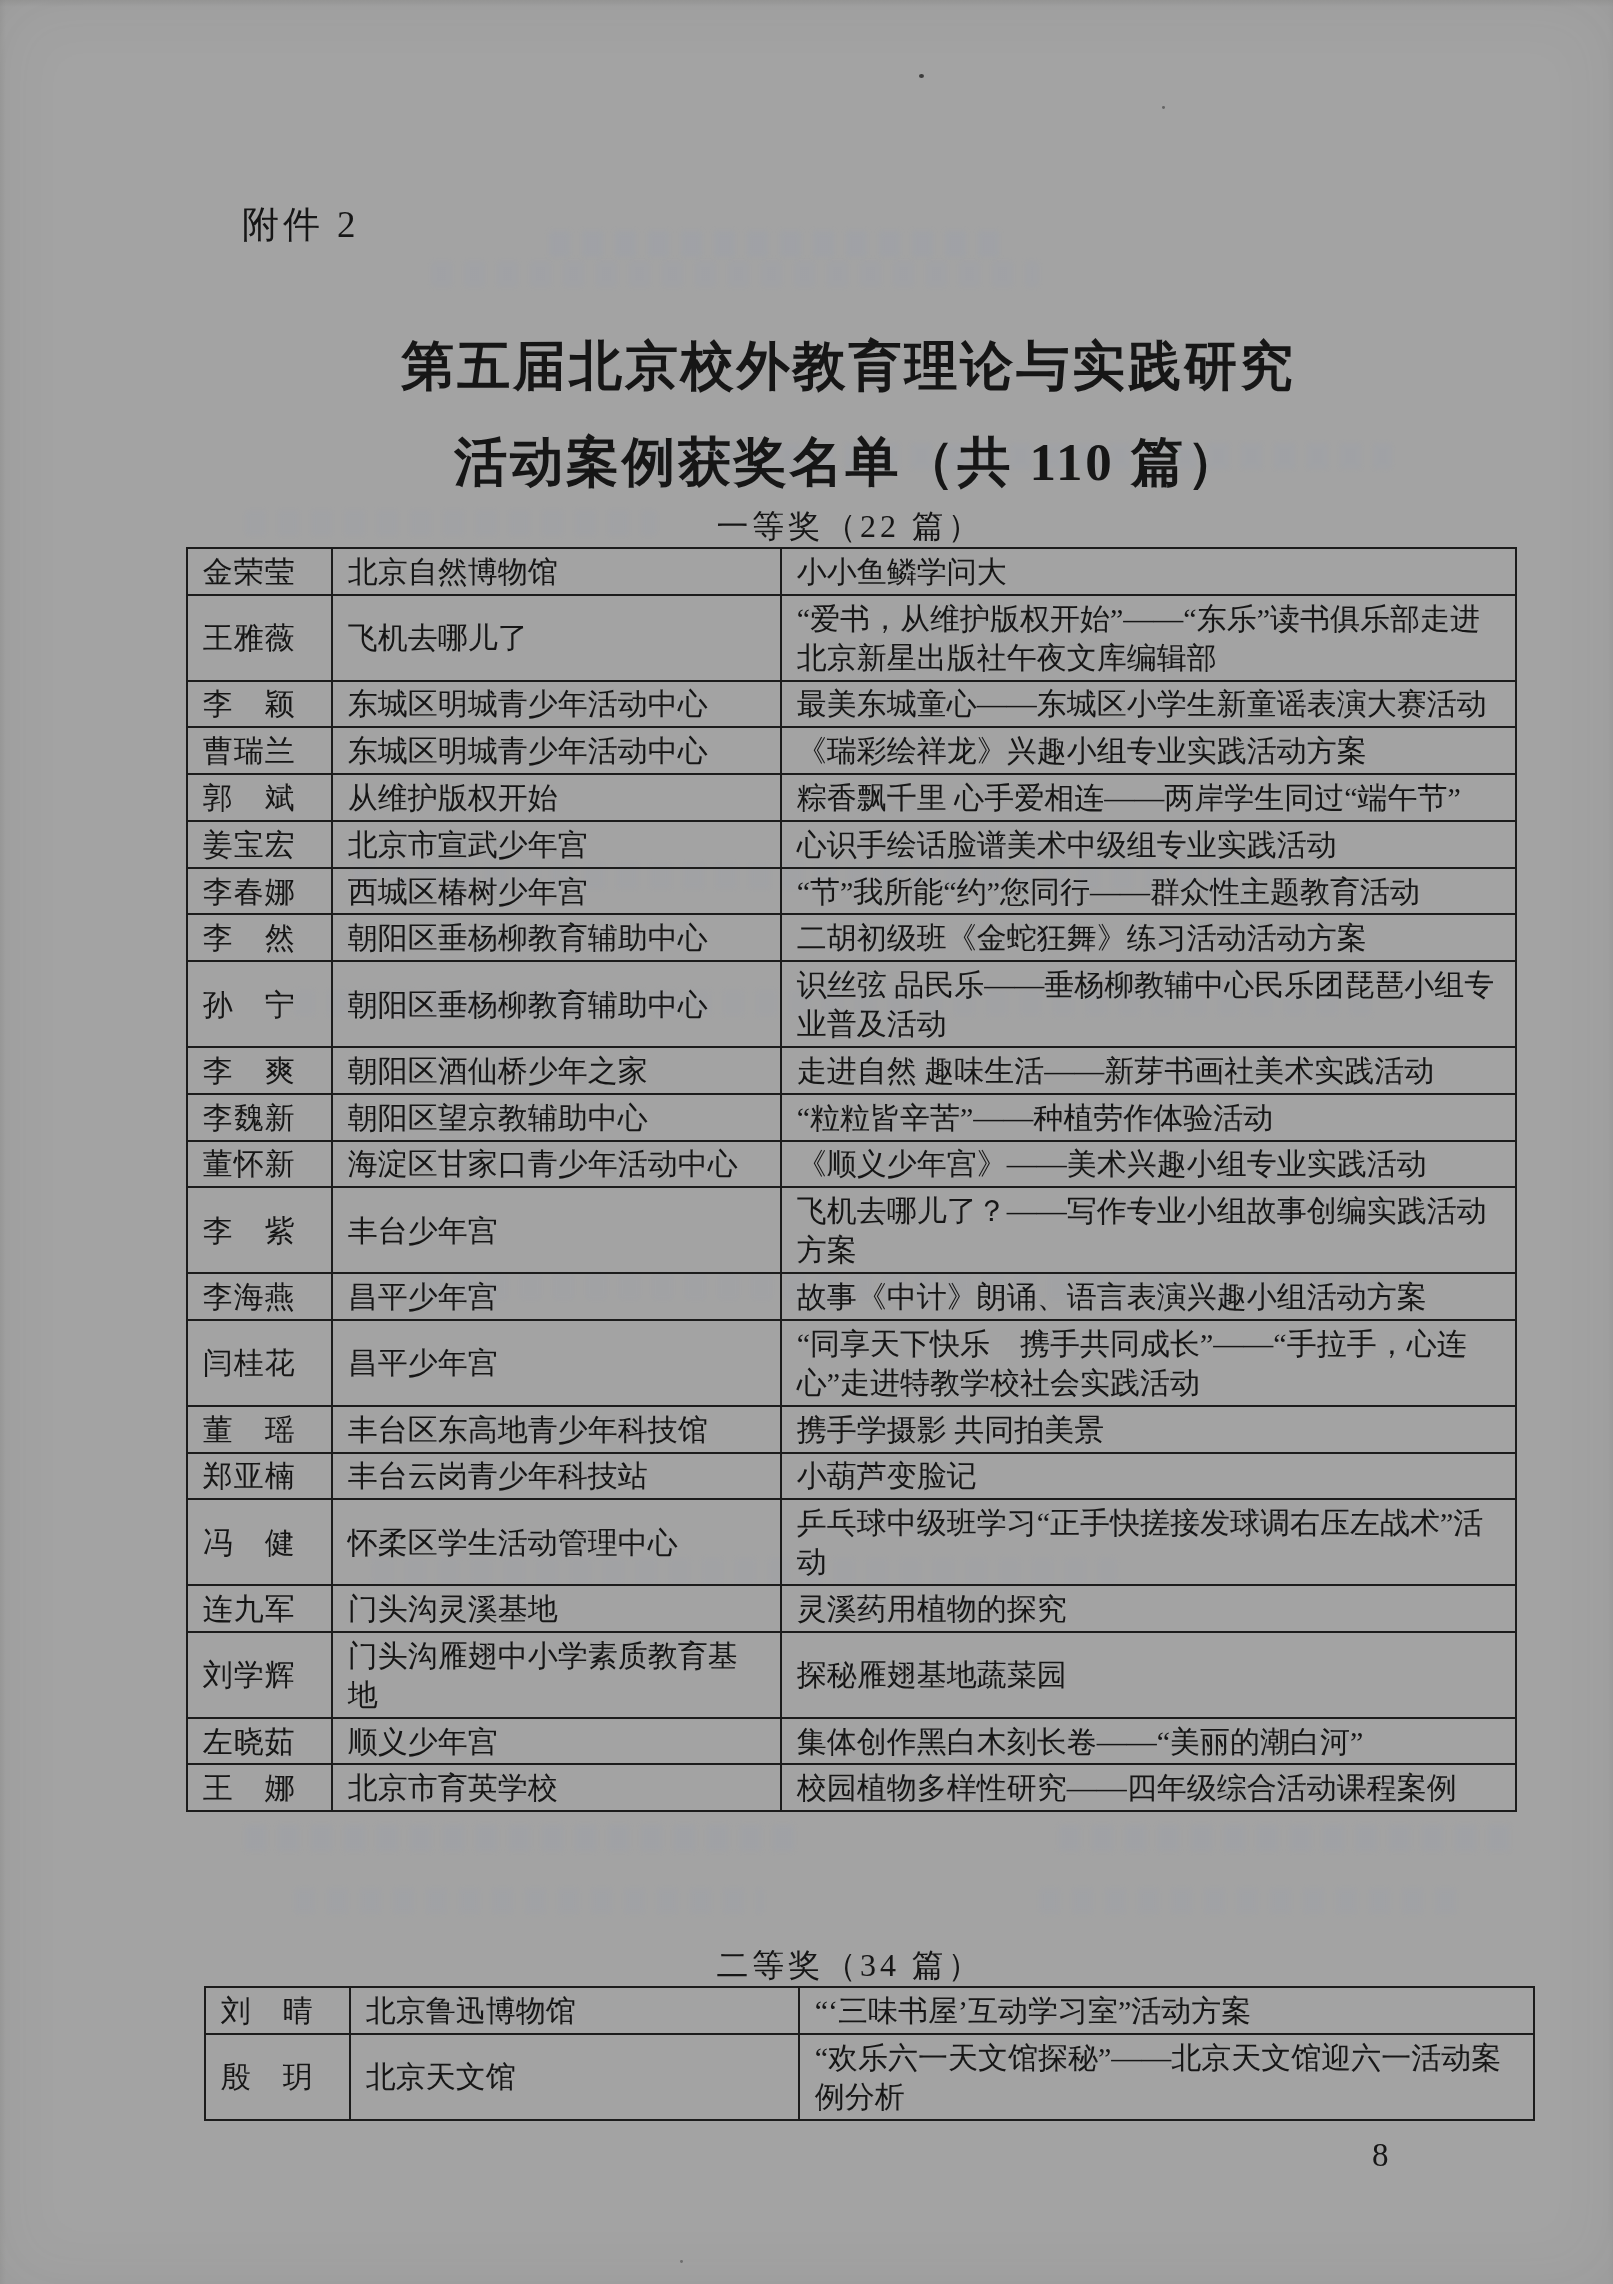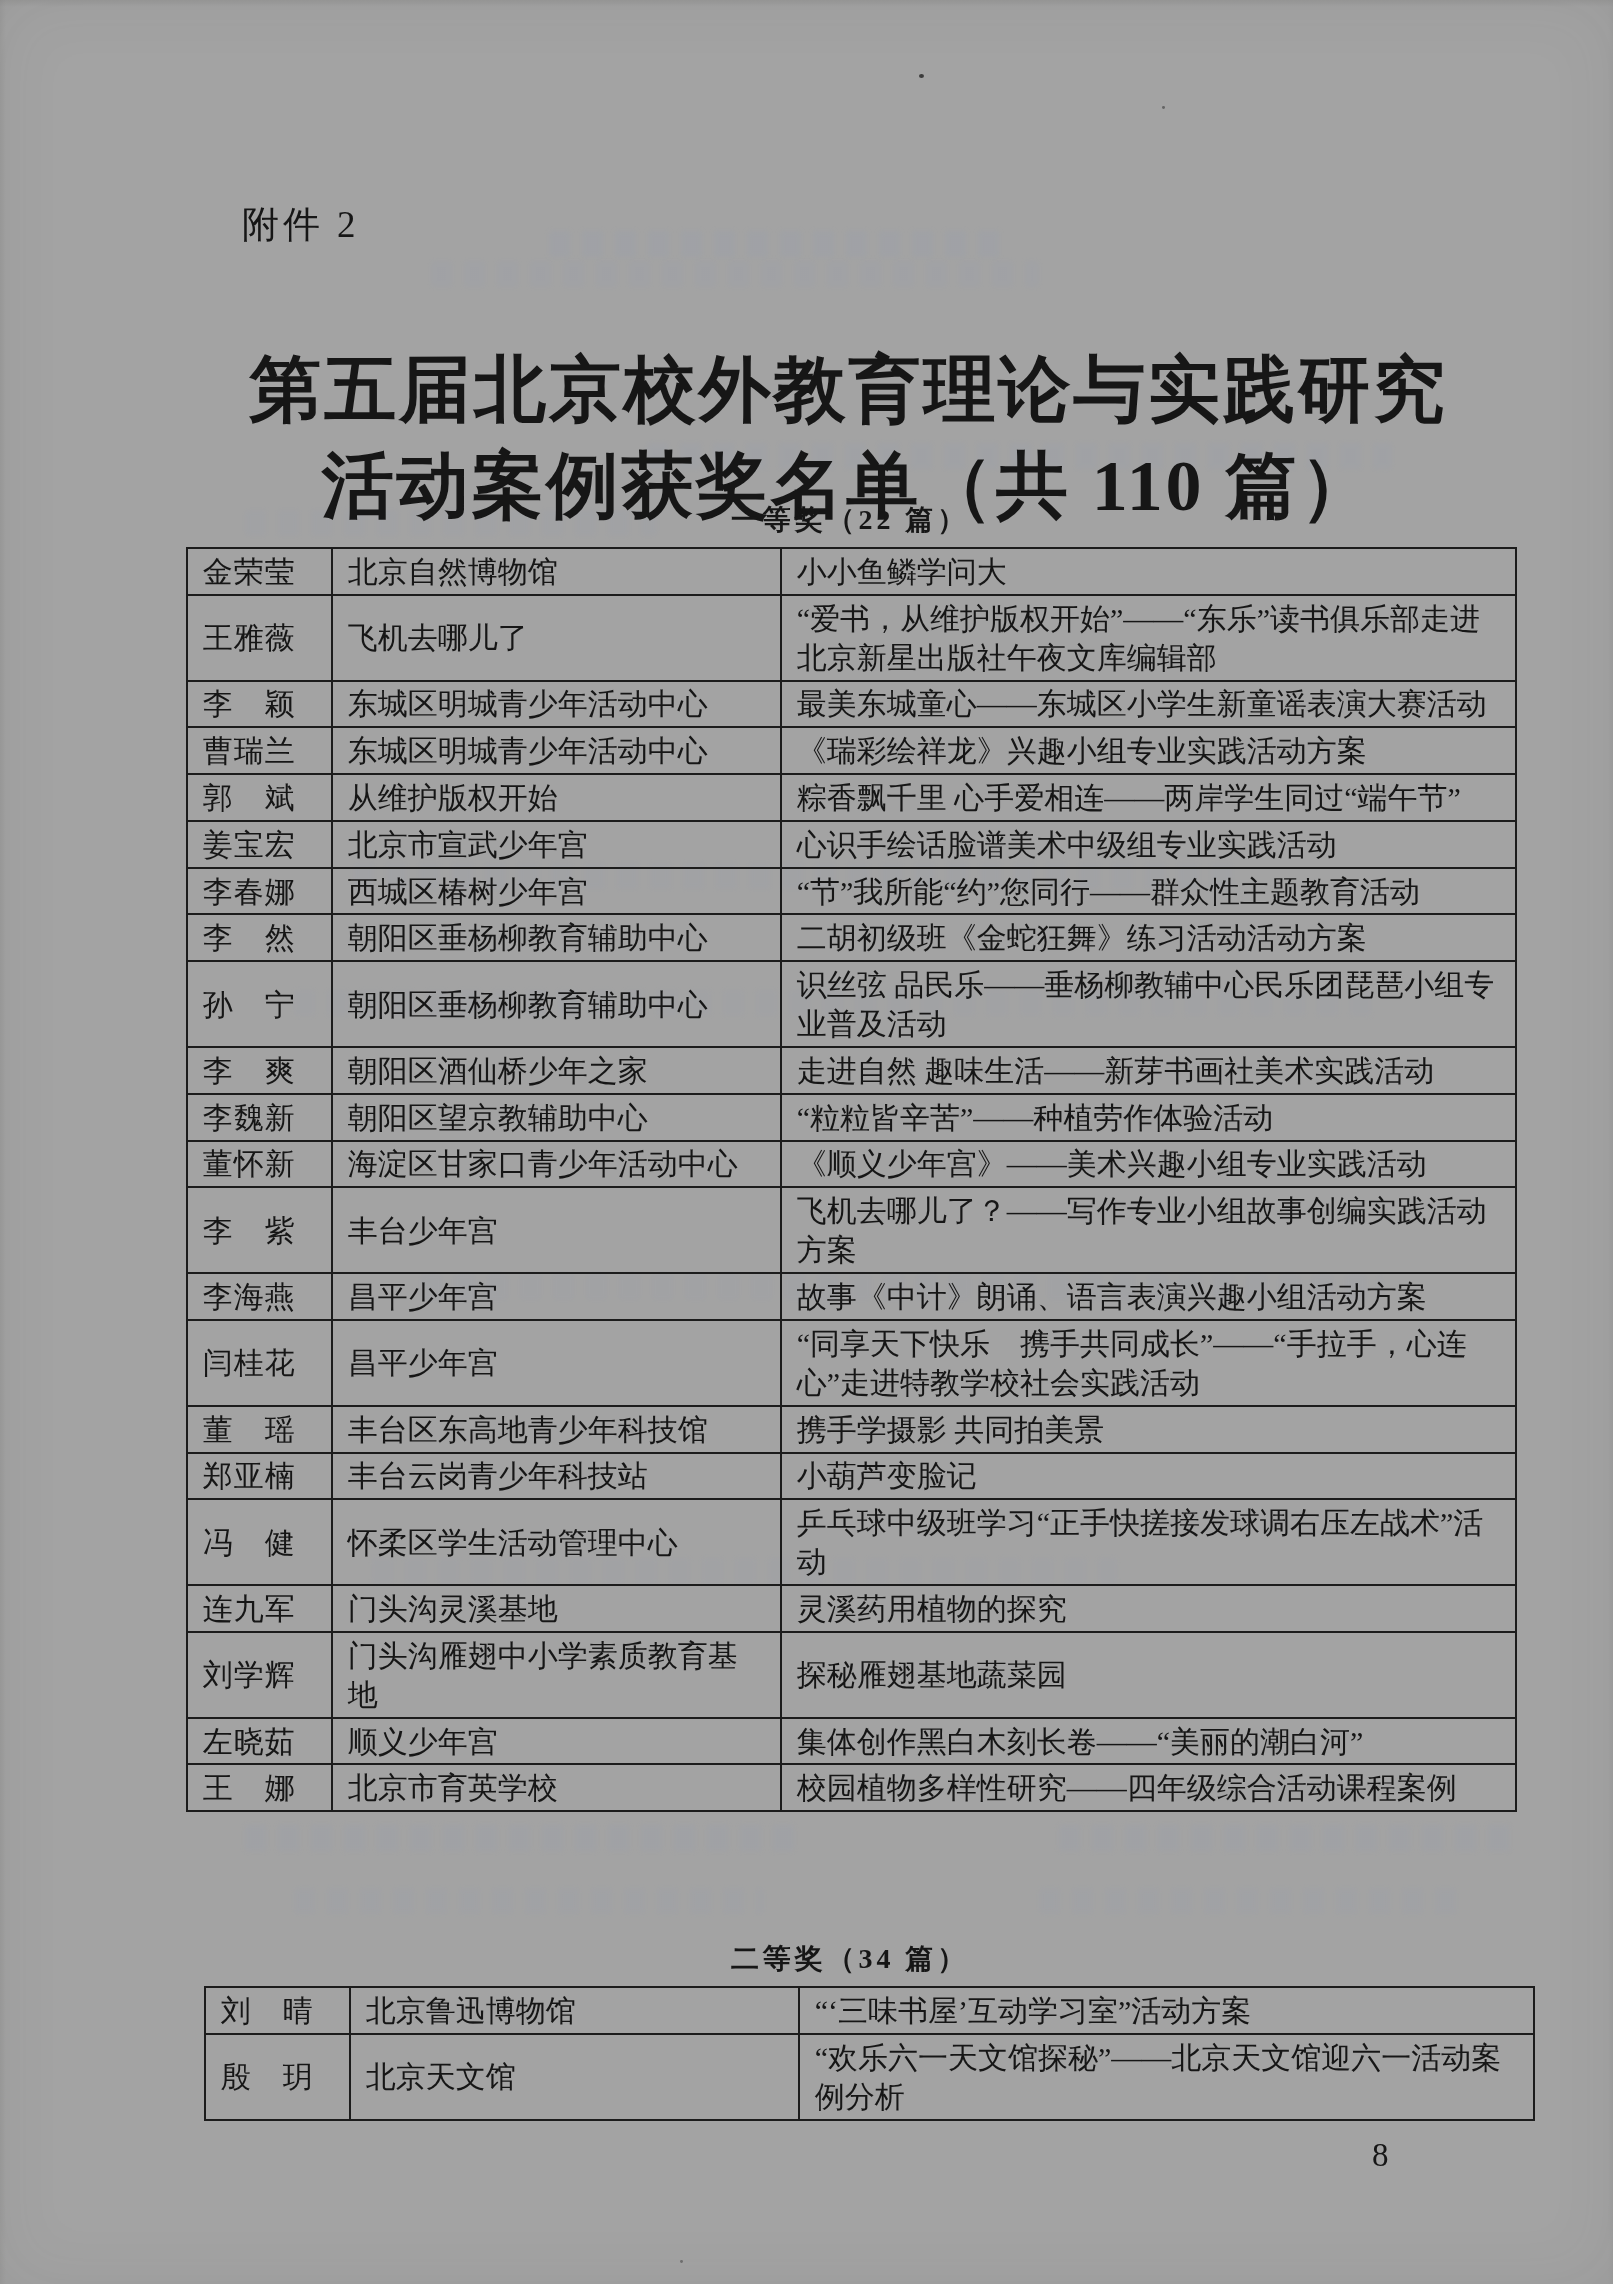--- a/index.html
+++ b/index.html
@@ -14,27 +14,27 @@
     background:
       linear-gradient(to bottom, rgba(120,120,118,.25), rgba(120,120,118,0) 6.9px),
       linear-gradient(to right, rgba(120,120,118,.18), rgba(120,120,118,0) 5.9px),
       linear-gradient(to left, rgba(120,120,118,.10), rgba(120,120,118,0) 4.9px);
   }
   .attachment {
     position:absolute; left:242px; top:200px;
     font-size:37px; letter-spacing:3.9px;
   }
   .doc-title {
-    position:absolute; left:143px; top:294px; width:1411px;
-    text-align:center; font-size:72px; font-weight:700;
+    position:absolute; left:143px; top:282px; width:1411px;
+    text-align:center; font-size:53px; font-weight:700;
     line-height:96px; letter-spacing:2.9px;
   }
   .section-heading {
     position:absolute; left:186px; width:1328px; text-align:center;
-    font-size:28px; font-weight:700; letter-spacing:3.9px;
+    font-size:32px; font-weight:400; letter-spacing:3.9px;
   }
   .section-heading.first  { top:478px; }
   .section-heading.second { top:1917px; }
   .table-wrap { position:absolute; left:186px; }
   .table-wrap.first  { top:547px;border-radius:27px; }
   .table-wrap.second { top:1986px;padding-left:18px; }
   table.awards {
     border-collapse:collapse; width:1329px; table-layout:fixed;
     border:2.9px solid #141414;
   }

